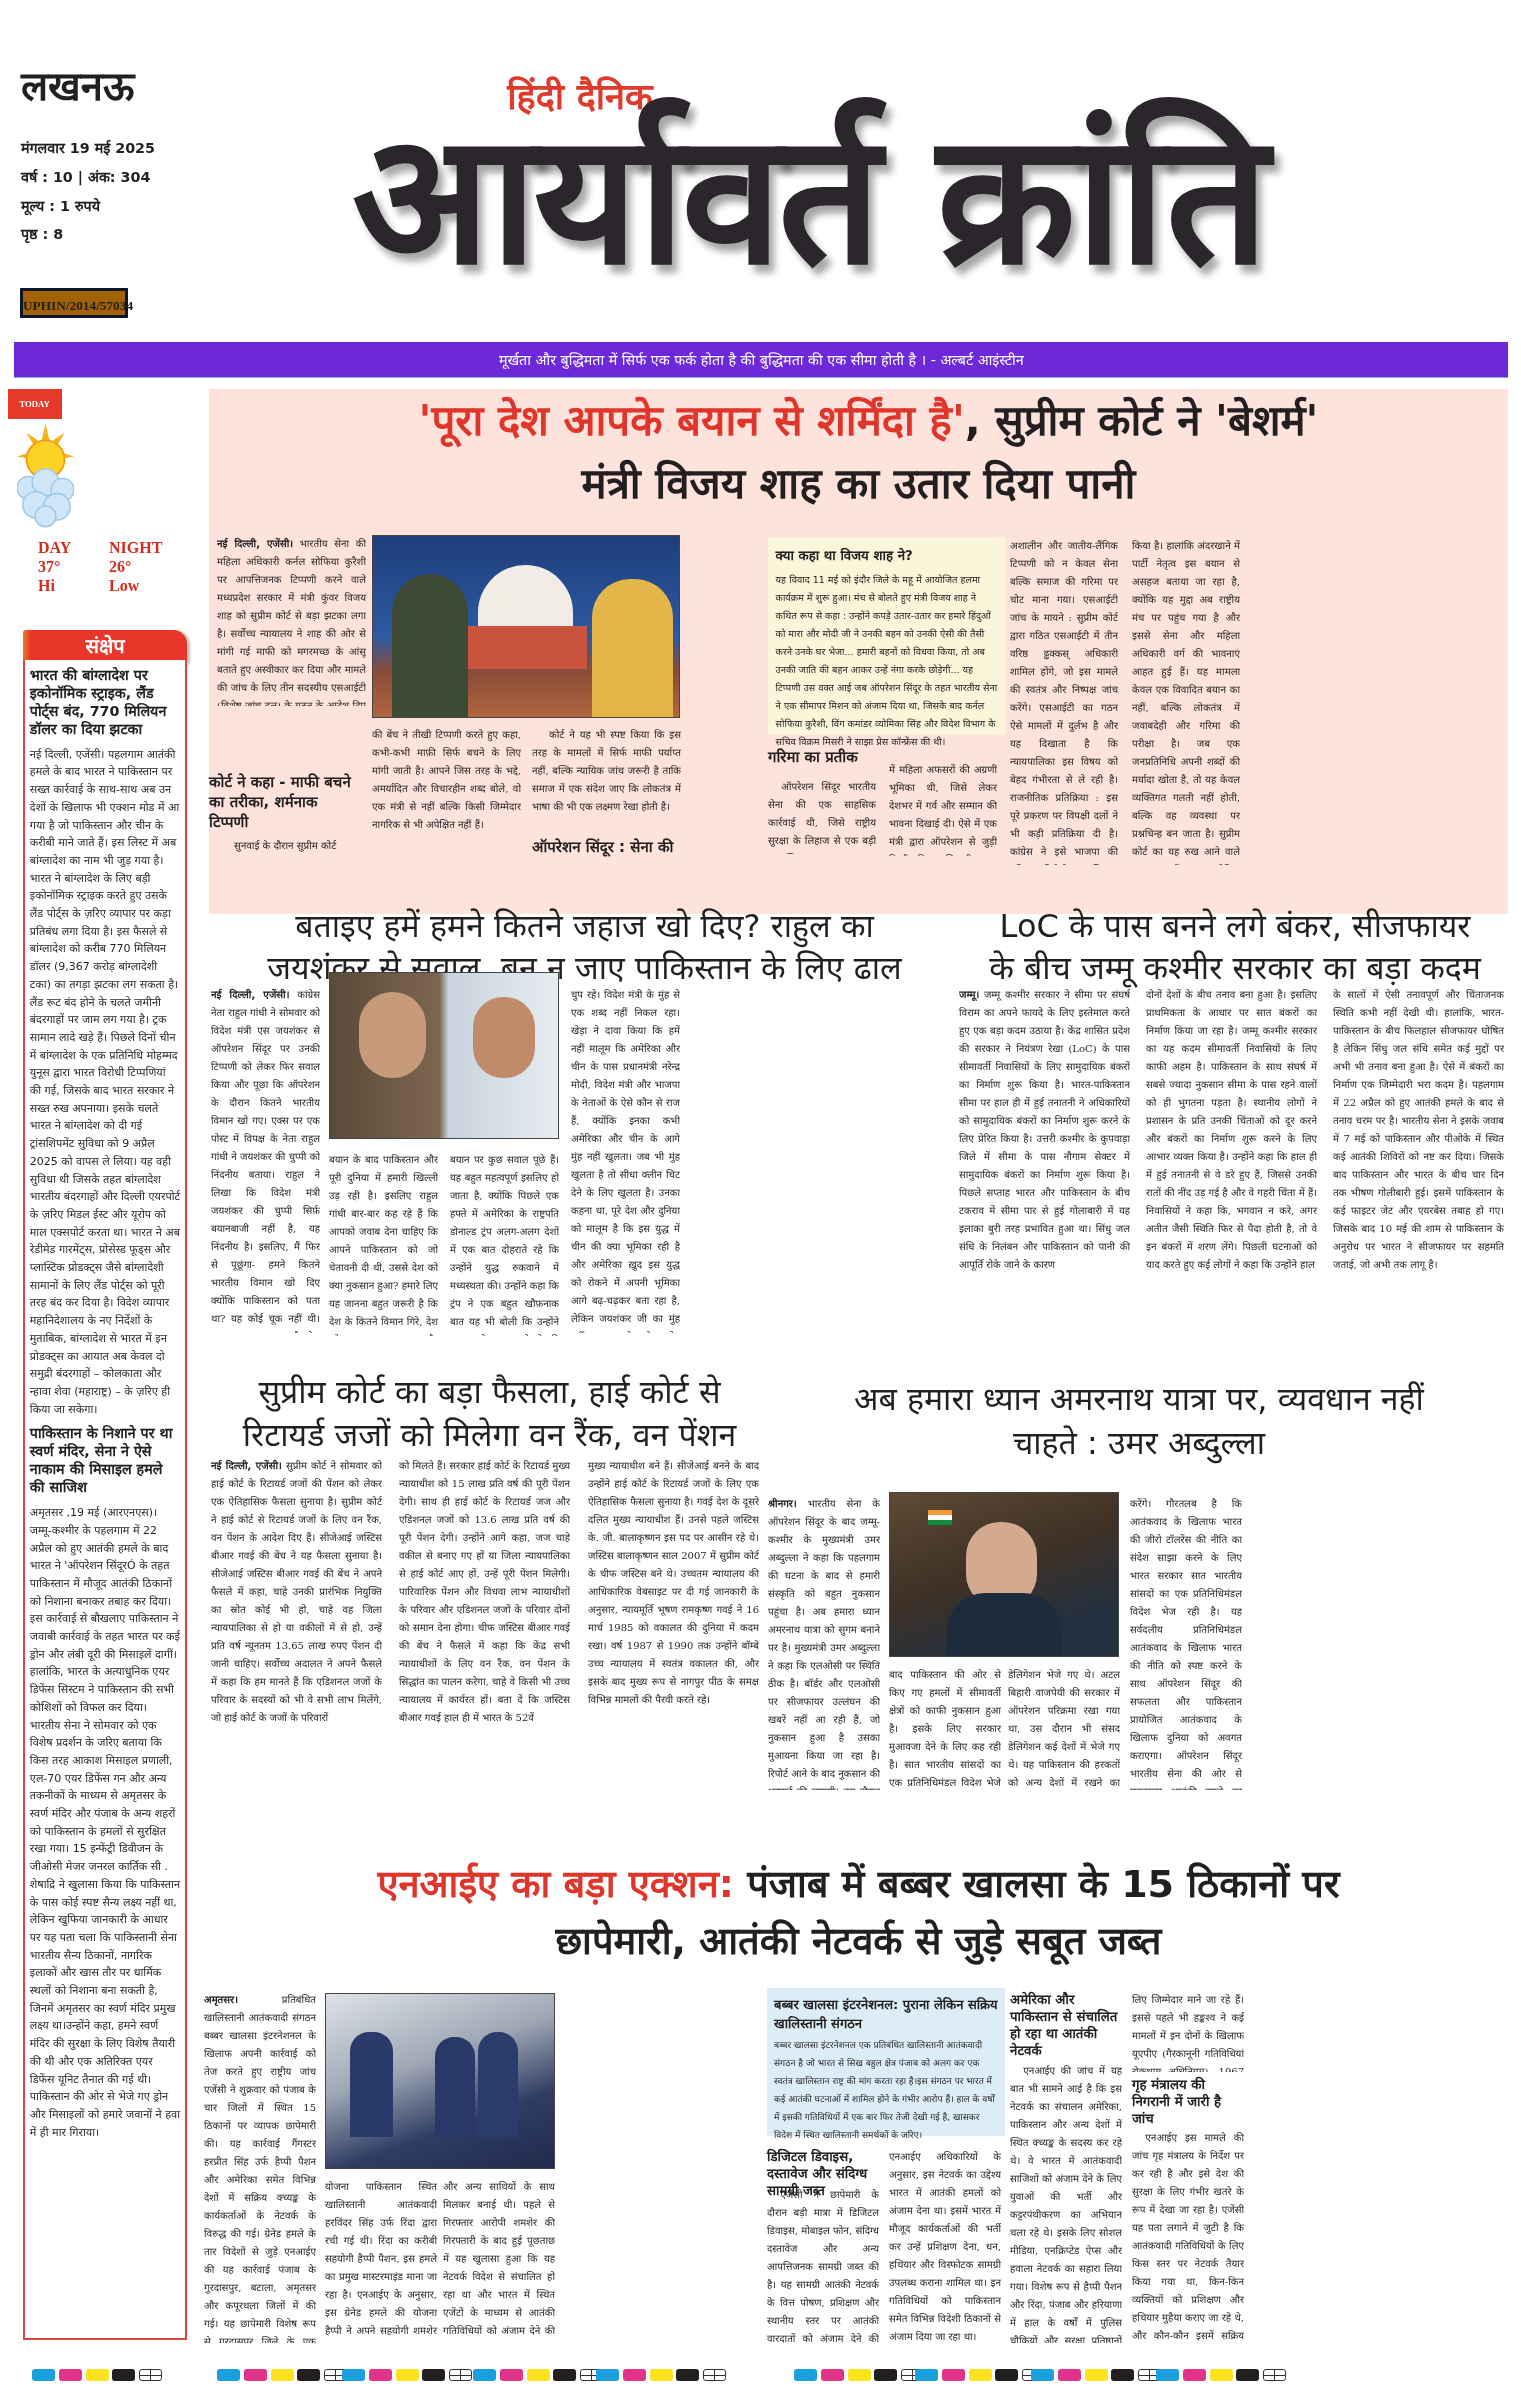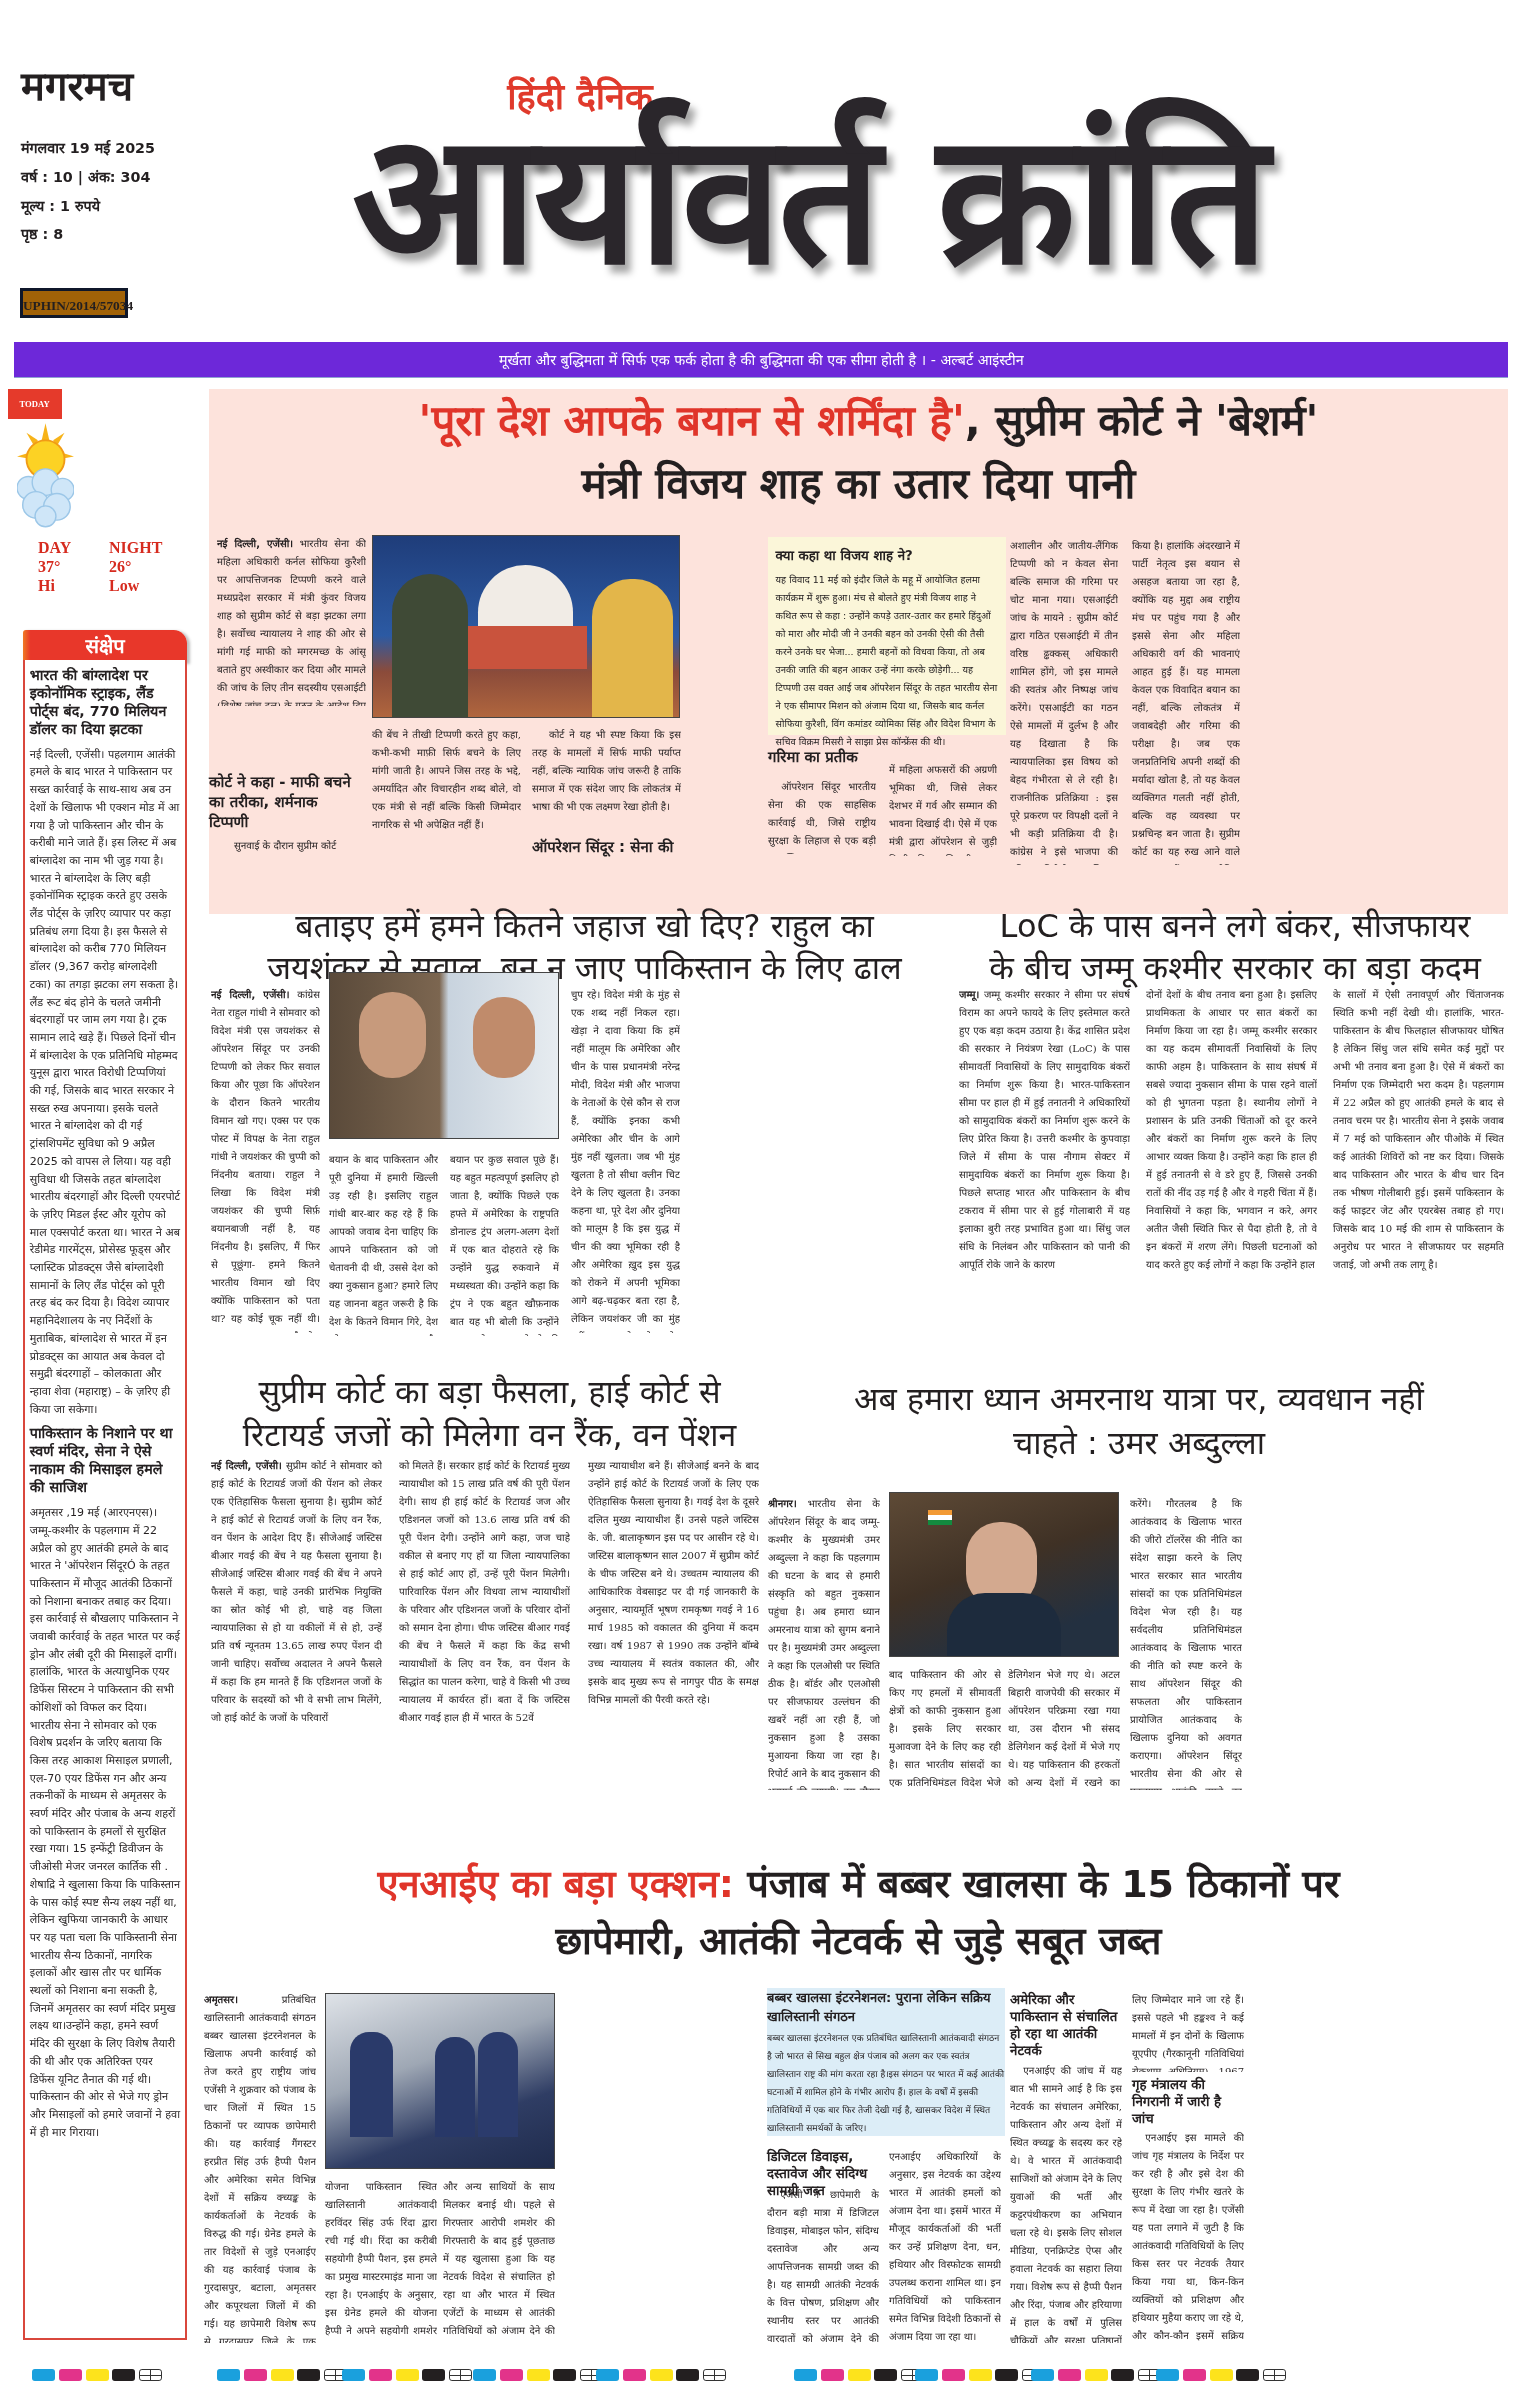--- a/index.html
+++ b/index.html
@@ -42,34 +42,34 @@
   #kya-title { font-size: 13.3px; font-weight: bold; line-height: 21px; }
   #kya-text { font-size: 9.5px; line-height: 18px; margin-top: 5.7px; font-family: "DejaVu Sans", sans-serif; }
 
   
   .h2big { position: absolute; font-size: 32px; line-height: 44px; font-weight: normal; color: #231f20; text-align: center; }
   #s2-photo { left: 329px; top: 972px; width: 230px; height: 167px; background: linear-gradient(90deg, #5a4a3a 0, #7c6650 48%, #c8d3de 52%, #e7ecf0 100%); }
   #s4-photo { left: 889px; top: 1492px; width: 230px; height: 165px; background: linear-gradient(160deg, #5e4a36 0, #3f3125 45%, #233040 80%); }
   #s5-photo { left: 325px; top: 1993px; width: 230px; height: 176px; background: linear-gradient(160deg, #dfe3e8 0, #9ea7b4 40%, #2f3d64 70%, #1f2b4c 100%); }
 
   #nia-red { color: #e0352a; }
-  #babbar-box { left: 767px; top: 1988px; width: 238px; height: 148px; background: #dcedf7; padding: 0; }
+  #babbar-box { left: 767px; top: 1988px; width: 238px; height: 148px; background: #dcedf7; padding: 7px; }
   #babbar-title { font-size: 13px; font-weight: bold; line-height: 19px; }
   #babbar-text { font-size: 9px; line-height: 18px; margin-top: 3px; }
 
   .mark-row { position: absolute; top: 2369px; }
   .cyan { background: #1aa0dd; }
   .mag { background: #e2338a; }
   .yel { background: #fde31c; }
   .blk { background: #231f20; }
 </style>
 </head>
 <body>
 
-<div class="abs" id="city">मगरमच</div>
+<div class="abs" id="city">लखनऊ</div>
 <div class="abs meta-line" style="top:138px">मंगलवार 19 मई 2025</div>
 <div class="abs meta-line" style="top:167px">वर्ष : 10 | अंक: 304</div>
 <div class="abs meta-line" style="top:196px">मूल्य : 1 रुपये</div>
 <div class="abs meta-line" style="top:224px">पृष्ठ : 8</div>
 <div class="abs" id="reg">UPHIN/2014/57034</div>
 <div class="abs" id="tagline-top">हिंदी दैनिक</div>
 <div class="abs" id="title">आर्यावर्त क्रांति</div>
 <div class="abs" id="quote-bar">मूर्खता और बुद्धिमता में सिर्फ एक फर्क होता है की बुद्धिमता की एक सीमा होती है । - अल्बर्ट आइंस्टीन</div>
 
 <div class="abs" id="weather-label">TODAY WEATHER</div>

